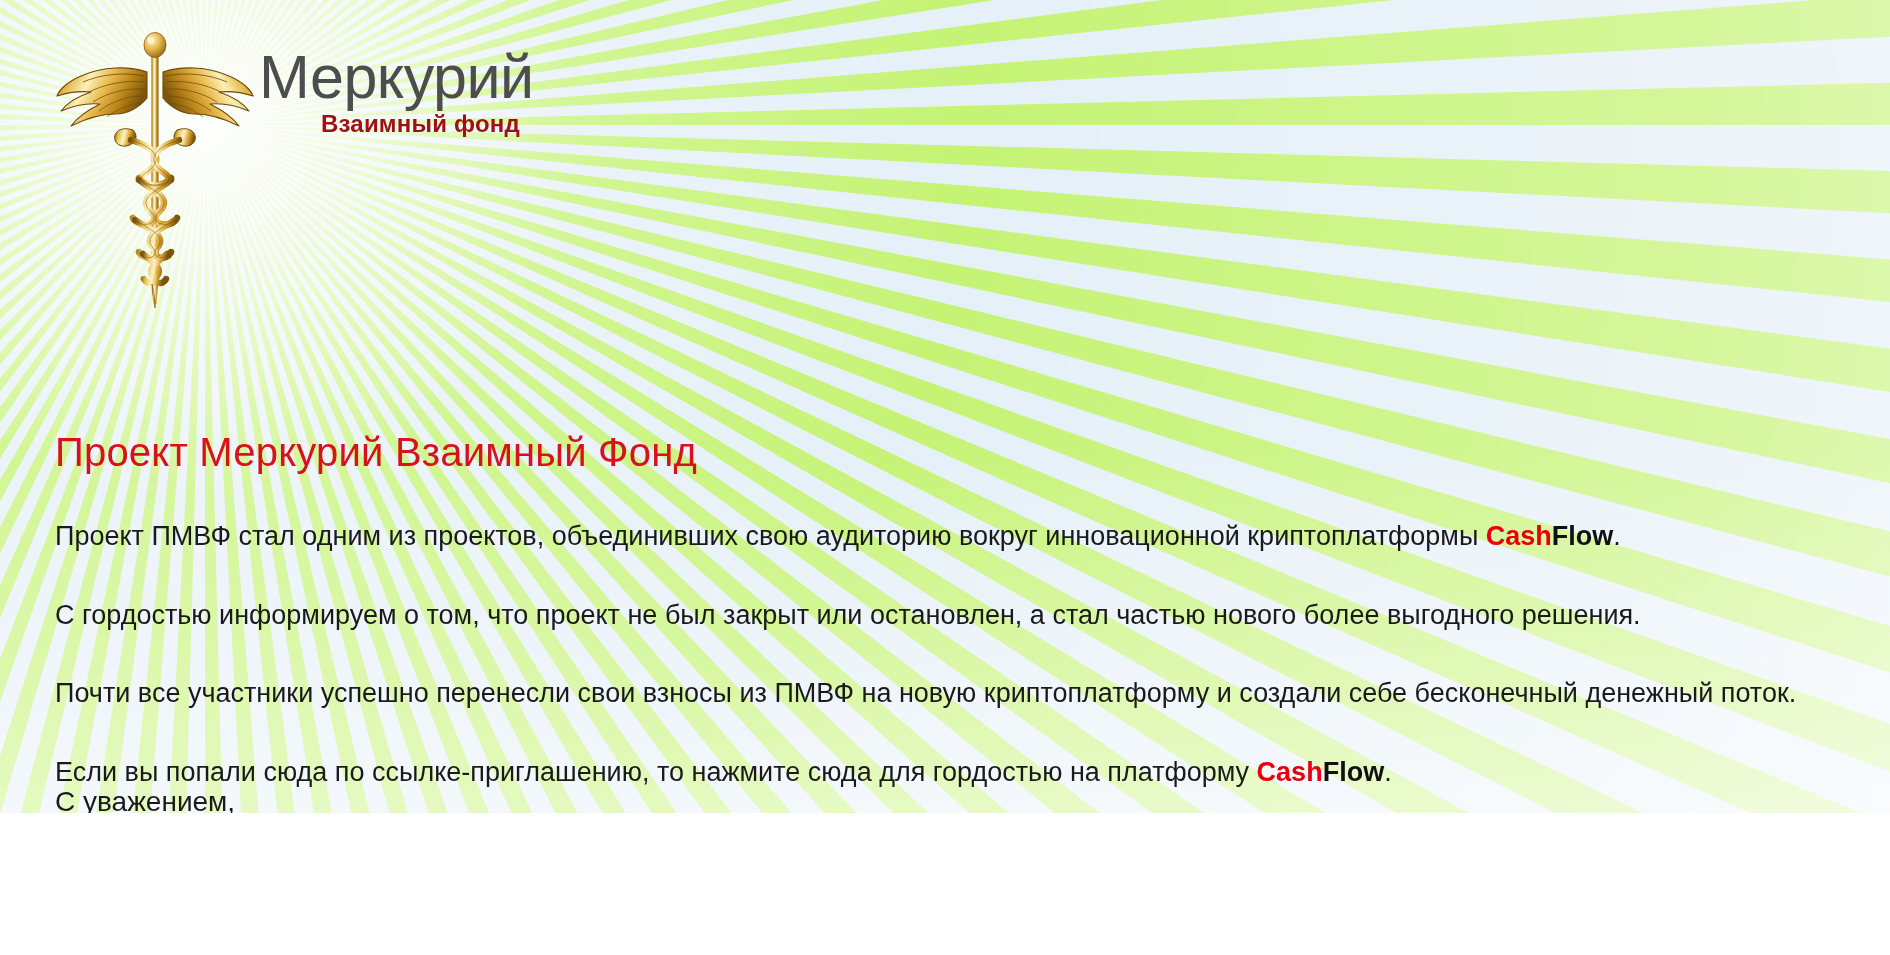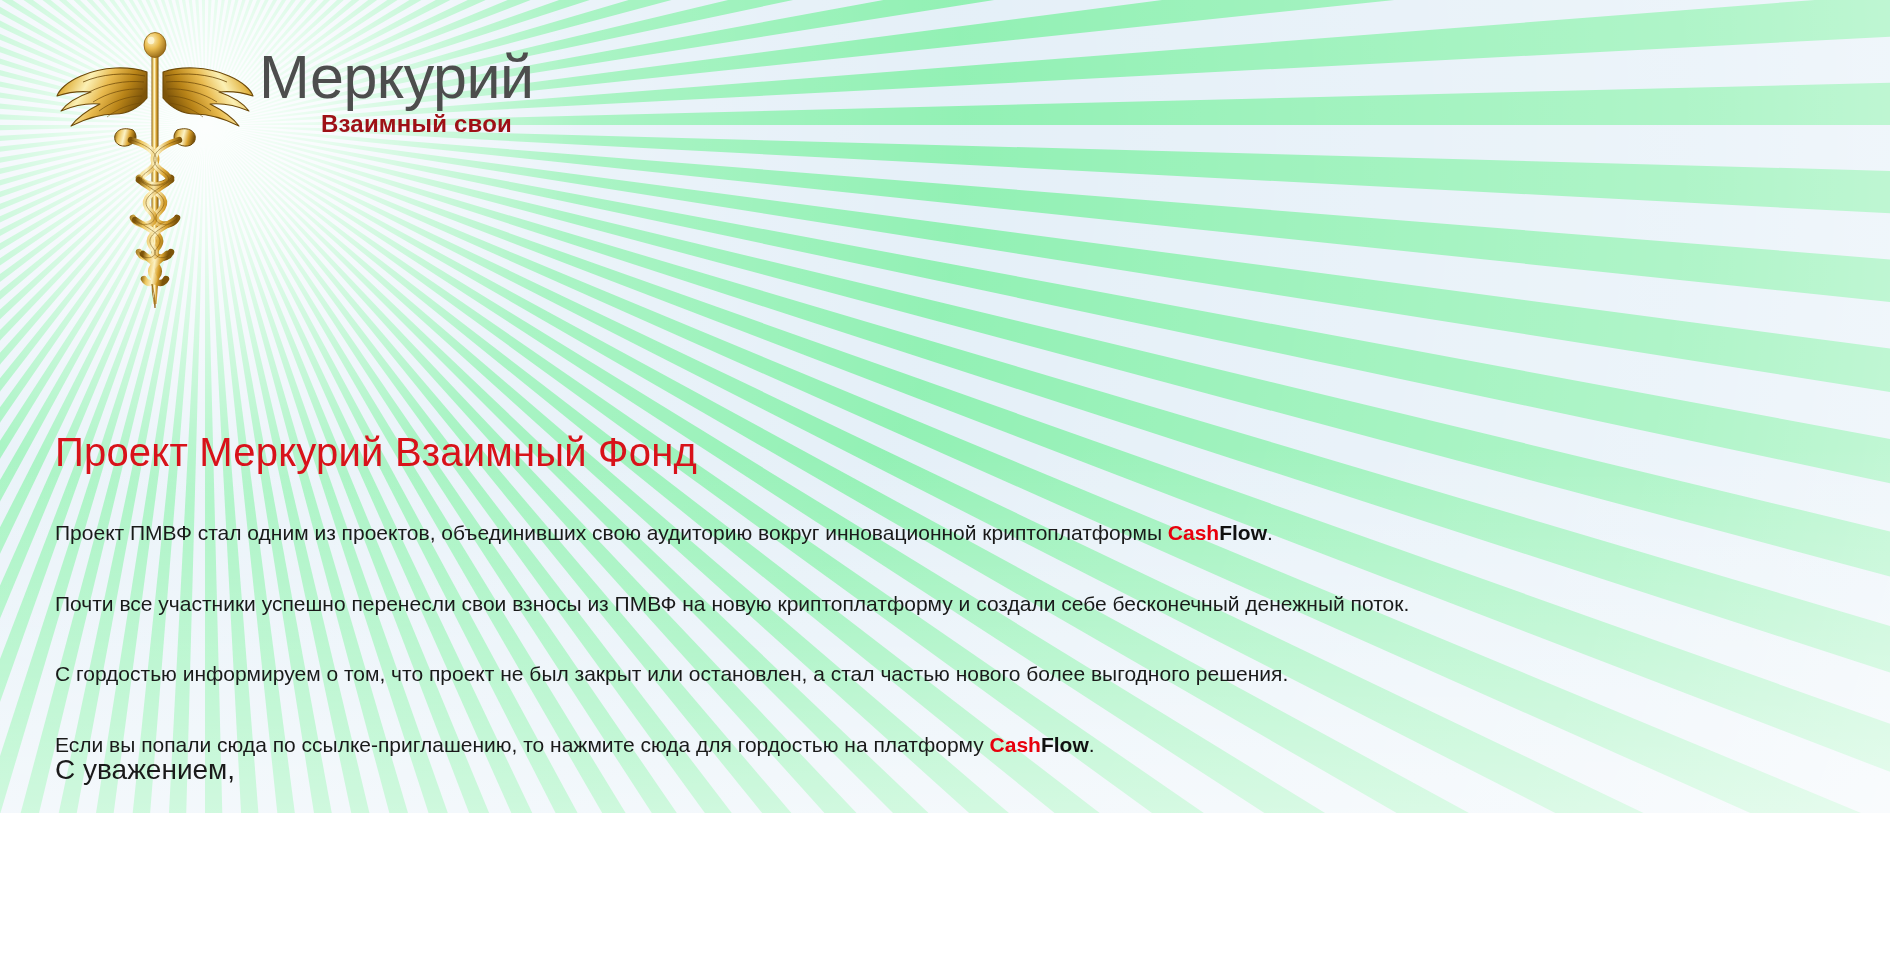--- a/index.html
+++ b/index.html
@@ -16,21 +16,21 @@
     font-family: "Liberation Sans", "DejaVu Sans", sans-serif;
     position: relative;
   }
 
   
   #page {
     position: absolute;
     inset: 0;
     width: 1890px;
     height: 813px;
-    background: #86efac;
+    background: #bef264;
     overflow: hidden;
   }
   #rays {
     position: absolute;
     left: 205px;
     top: 125px;
     width: 4600px;
     height: 4600px;
     margin-left: -2300px;
     margin-top: -2300px;
@@ -115,21 +115,21 @@
     font-family: "Liberation Sans", "DejaVu Sans", sans-serif;
     font-size: 40px;
     font-weight: 400;
     color: #d8121a;
     margin: 0 0 44px 0;
     letter-spacing: 0.2px;
     white-space: nowrap;
   }
   .para {
     font-family: "Liberation Sans", "DejaVu Sans", sans-serif;
-    font-size: 21px;
+    font-size: 27px;
     line-height: 1.32;
     color: #1a1a1a;
     margin: 0 0 43px 0;
     white-space: nowrap;
   }
   .para:last-of-type { margin-bottom: 0; }
   .brand { font-weight: 700; }
   .brand .cash { color: #e8000d; }
   .brand .flow { color: #111111; }
   #signature {
@@ -358,36 +358,36 @@
           <path d="M116 158 C100 170 82 176 96 190 C108 202 84 208 78 196"></path>
           <path d="M80 198 C96 208 112 214 102 226 C94 236 112 240 116 230"></path>
           <path d="M120 198 C104 208 88 214 98 226 C106 236 88 240 84 230"></path>
         </g>
 
         <path d="M97 262 C99 272 101 278 100 286 C99 278 97 272 97 262 Z" fill="url(#gGoldV)" stroke="#8a5d0e" stroke-width="0.7"></path>
       </svg>
 
       <div id="logo-text">
         <div id="logo-title">Меркурий</div>
-        <div id="logo-sub">Взаимный свои</div>
+        <div id="logo-sub">Взаимный фонд</div>
       </div>
     </div>
   </div>
 
   <div id="content">
 
     <h1 id="page-heading">Проект Меркурий Взаимный Фонд</h1>
 
     <p class="para">
       <span>Проект ПМВФ стал одним из проектов, объединивших свою аудиторию вокруг инновационной криптоплатформы </span><span class="brand"><span class="cash">Cash</span><span class="flow">Flow</span></span><span>.</span>
     </p>
 
+    <p class="para">С гордостью информируем о том, что проект не был закрыт или остановлен, а стал частью нового более выгодного решения.</p>
+
     <p class="para">Почти все участники успешно перенесли свои взносы из ПМВФ на новую криптоплатформу и создали себе бесконечный денежный поток.</p>
-
-    <p class="para">С гордостью информируем о том, что проект не был закрыт или остановлен, а стал частью нового более выгодного решения.</p>
 
     <p class="para">
       <span>Если вы попали сюда по ссылке-приглашению, то нажмите сюда для гордостью на платформу </span><span class="brand"><span class="cash">Cash</span><span class="flow">Flow</span></span><span>.</span>
     </p>
 
     <div id="signature">
       <div>С уважением,</div>
     </div>
 
   </div>

